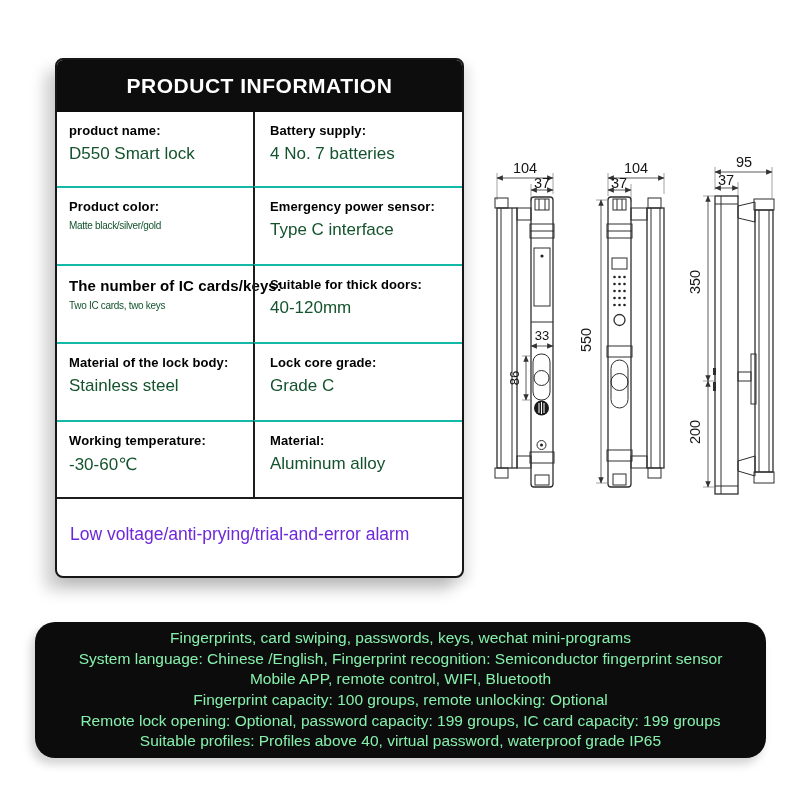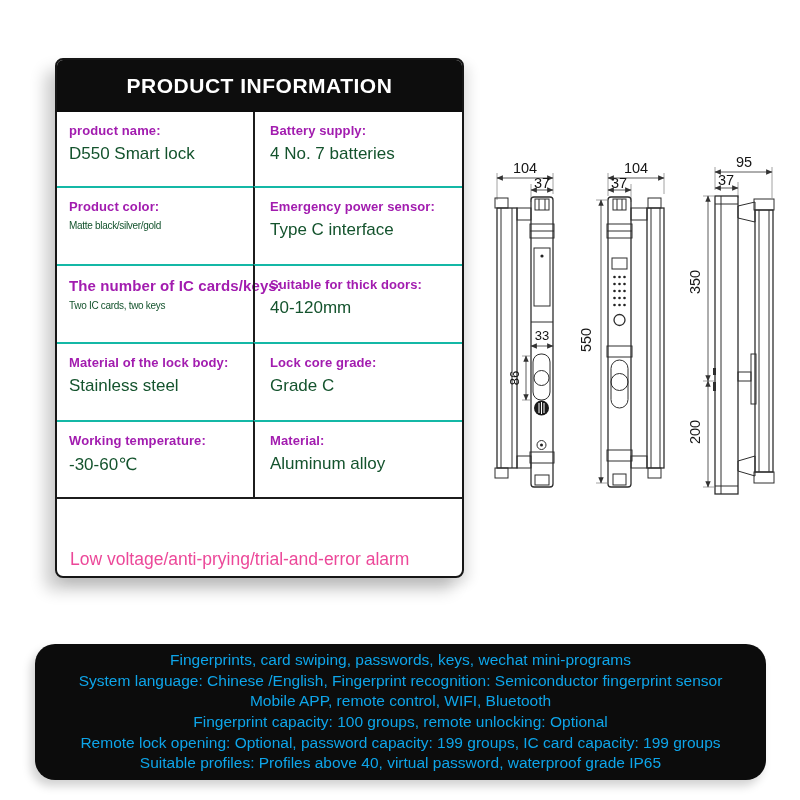--- a/index.html
+++ b/index.html
@@ -19,48 +19,48 @@
     font-size: 21px; font-weight: 700; letter-spacing: 0.5px;
   }
   .spec-grid {
     display: grid; grid-template-columns: 196px 1fr;
     grid-template-rows: 74px 78px 78px 78px 77px 1fr;
     height: calc(100% - 52px);
   }
   .cell { padding: 11px 6px 0 12px; }
   .cell.right { border-left: 2px solid #1c1c1c; padding-left: 15px; }
   .r2 { border-top: 2px solid #14b8a6; }
-  .cell-label { font-size: 13px; font-weight: 700; color: #a21caf; letter-spacing: 0.1px; white-space: nowrap; }
+  .cell-label { font-size: 13px; font-weight: 700; color: #000000; letter-spacing: 0.1px; white-space: nowrap; }
   .cell-label.compact { font-size: 15px; }
   .cell-value { font-size: 17px; color: #14532d; margin-top: 6px; white-space: nowrap; }
   .cell-value.tight { font-size: 10px; letter-spacing: -0.3px; }
   .table-footer {
     grid-column: 1 / -1; border-top: 2px solid #1c1c1c;
-    display: flex; align-items: flex-end; padding: 0 0 6px 13px;
-    font-size: 17.5px; color: #ec4899;
+    display: flex; align-items: center; padding: 0 0 6px 13px;
+    font-size: 17.5px; color: #6d28d9;
   }
 
   
   .drawing { position: absolute; }
   .d1 { left: 486px; top: 150px; }
   .d2 { left: 576px; top: 150px; }
   .d3 { left: 688px; top: 146px; }
   svg { overflow: visible; }
   svg .ln  { stroke: #2e2e2e; stroke-width: 1.3; fill: none; }
   svg .ln2 { stroke: #2e2e2e; stroke-width: 1;   fill: none; }
   svg .dim { stroke: #4a4a4a; stroke-width: 0.9; fill: none; }
   svg .ext { stroke: #8a8a8a; stroke-width: 0.8; fill: none; }
   svg text { font-family: "Liberation Sans", "DejaVu Sans", sans-serif;
              font-size: 14.5px; fill: #141414; font-weight: 400; }
   svg text.sm { font-size: 13px; }
 
   
   .features-box {
-    position: absolute; left: 35px; top: 644px; width: 731px; height: 136px;
-    background: #0c0c0c; border-radius: 20px; color: #0ea5e9;
+    position: absolute; left: 35px; top: 622px; width: 731px; height: 136px;
+    background: #0c0c0c; border-radius: 20px; color: #86efac;
     display: flex; flex-direction: column; justify-content: center; align-items: center;
     box-shadow: -4px 6px 10px rgba(0,0,0,0.18);
   }
   .feature-line { font-size: 15.5px; line-height: 20.6px; white-space: nowrap; }
 </style>
 </head>
 <body>
 
 <div class="stage">
 

